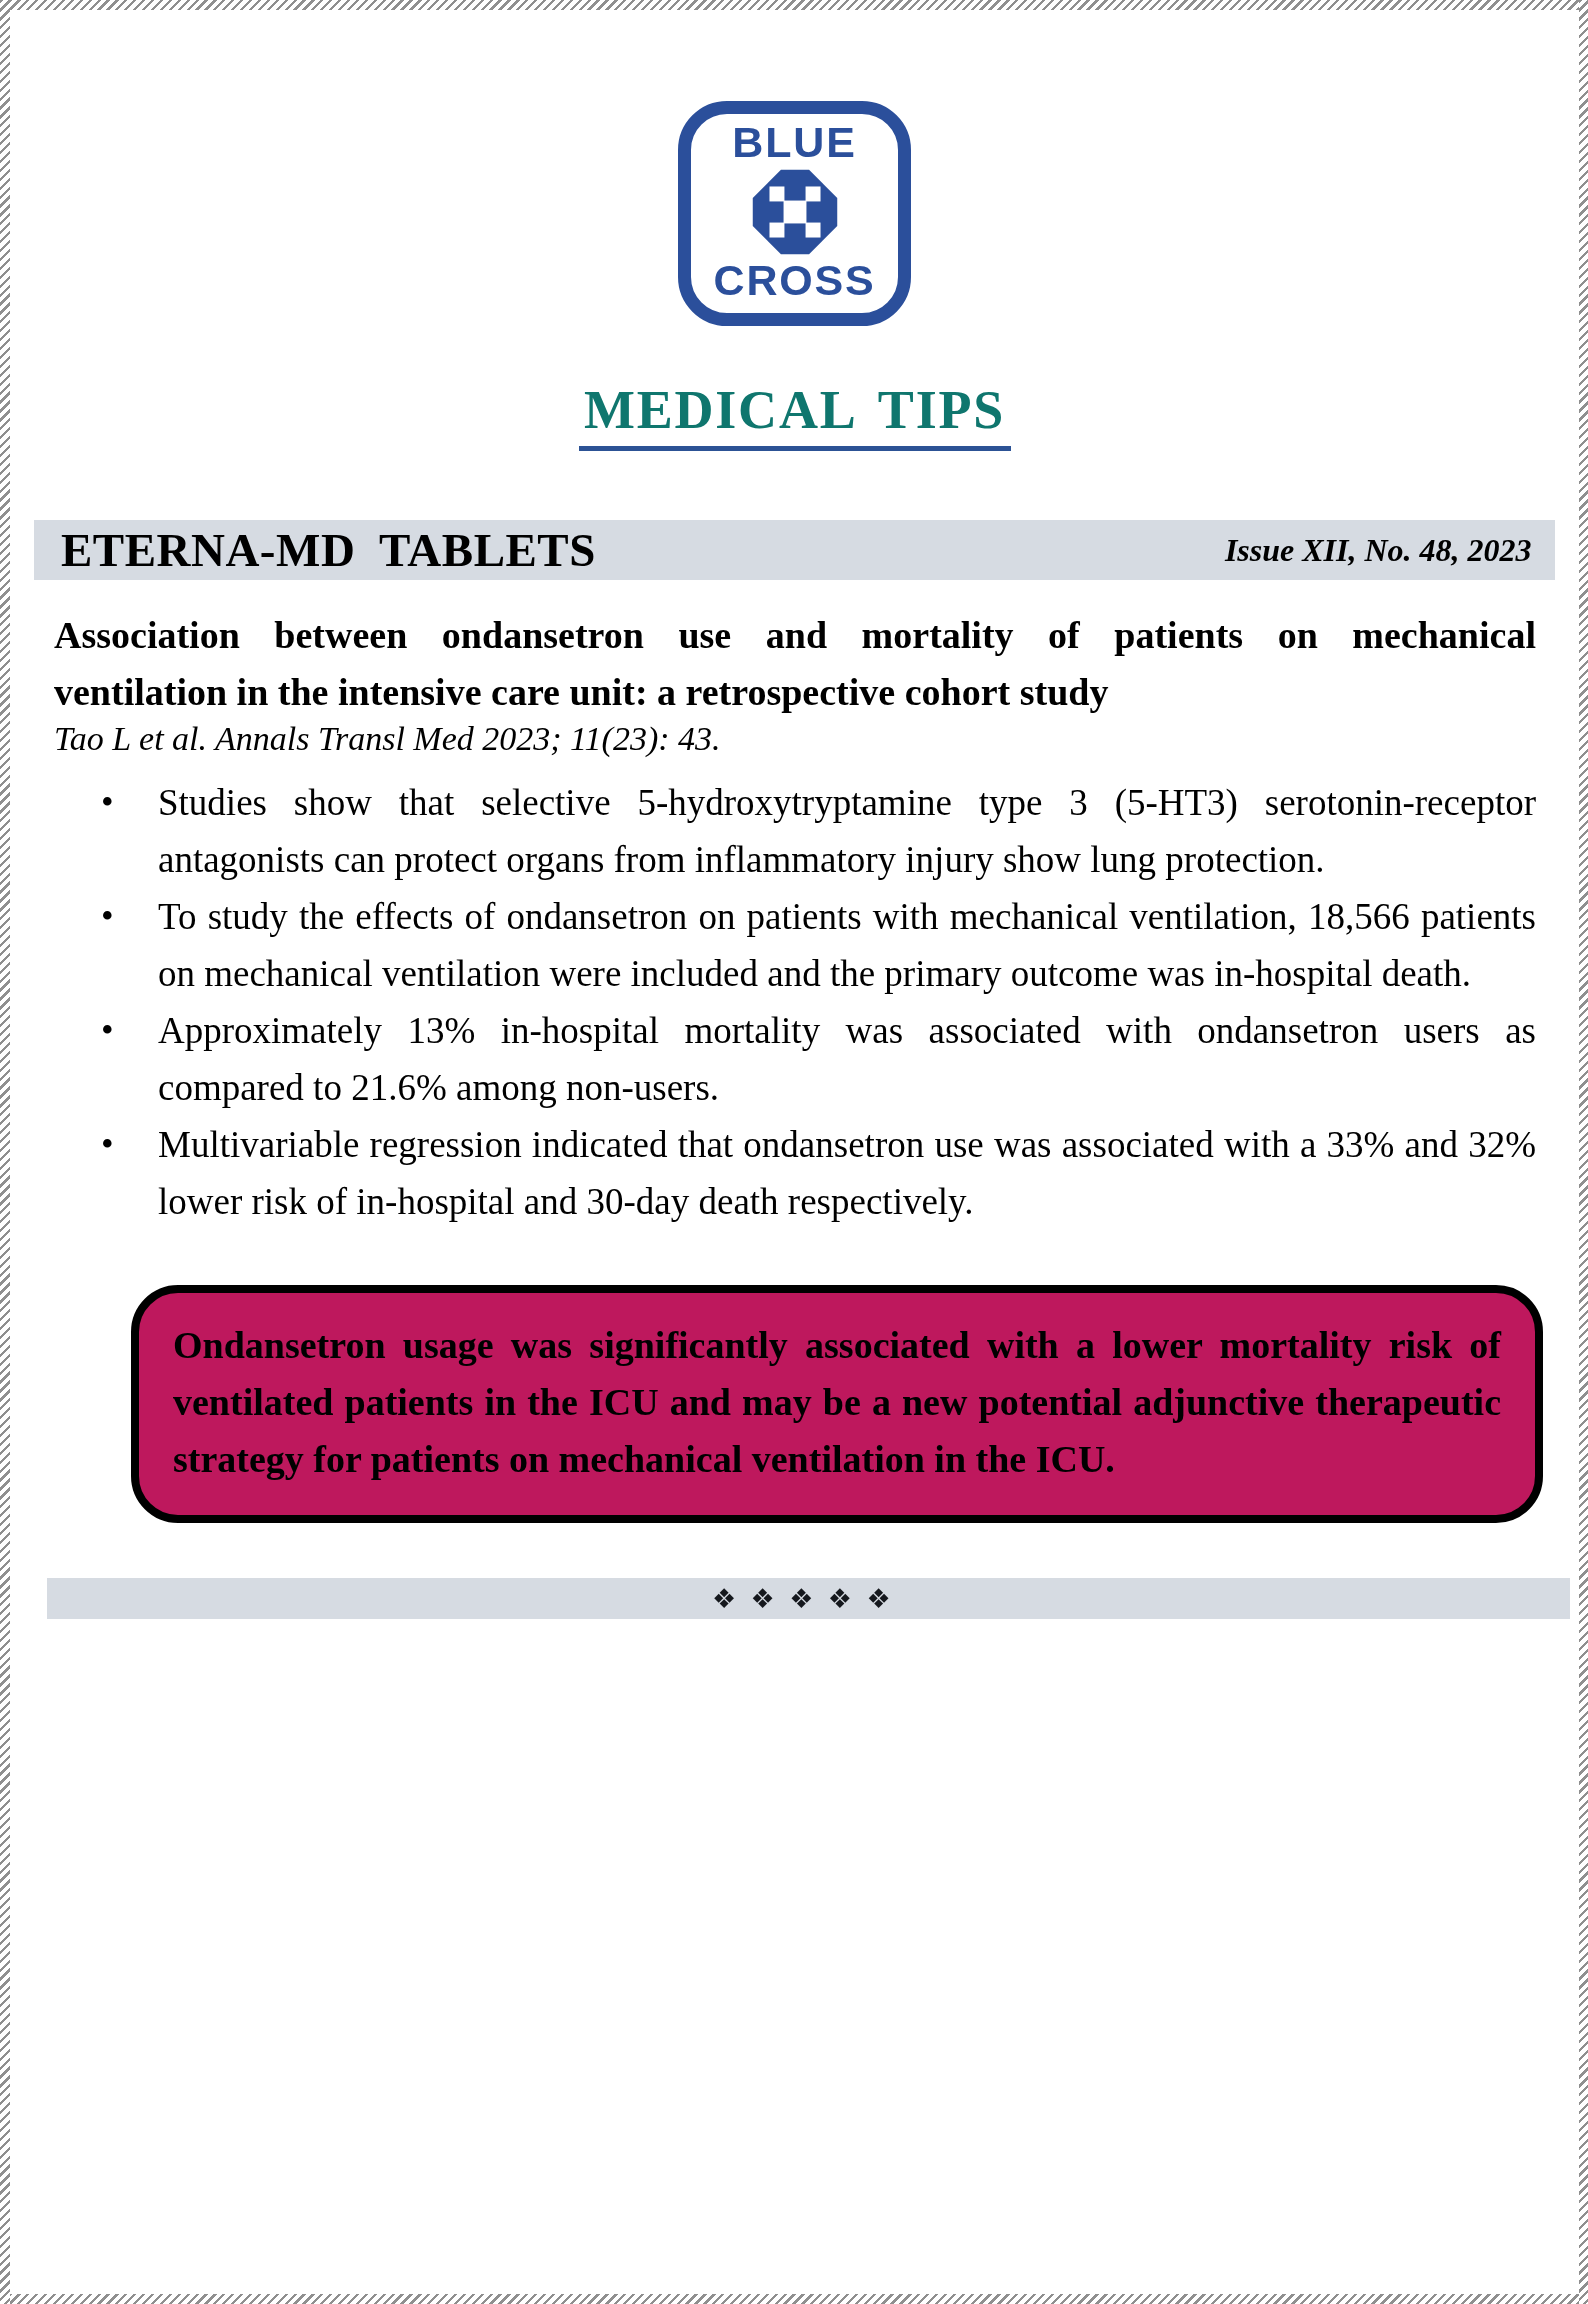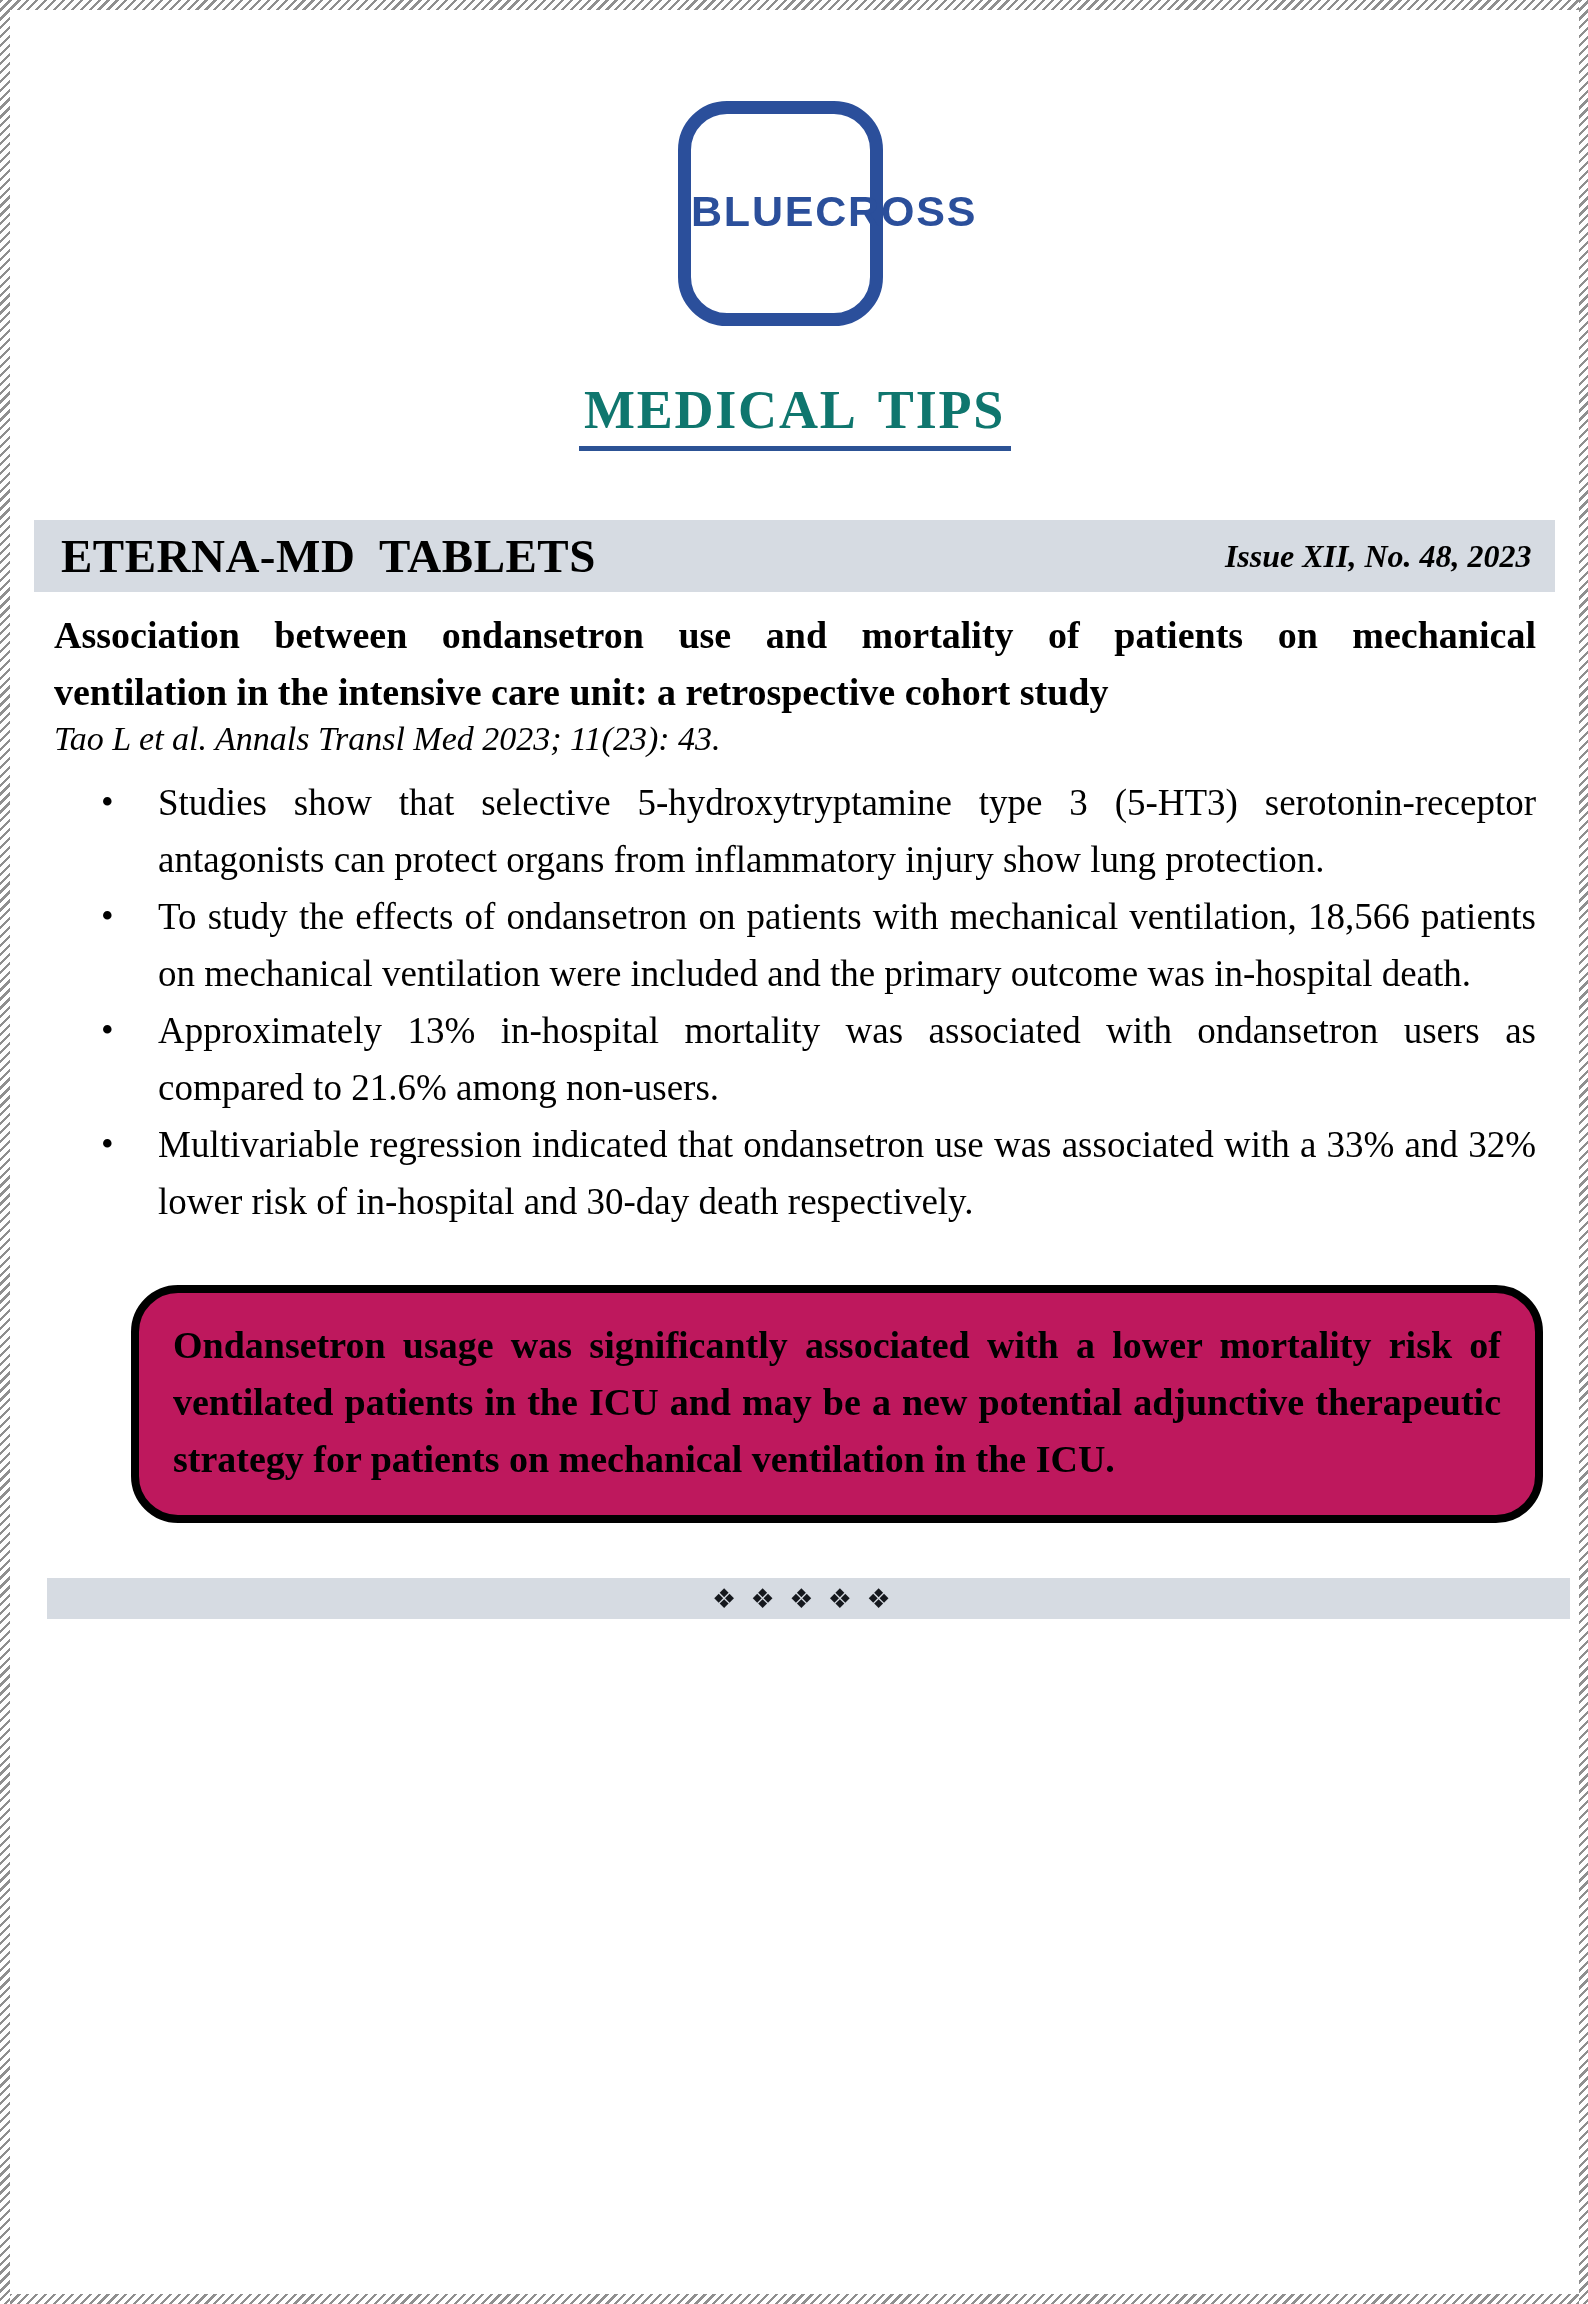--- a/index.html
+++ b/index.html
@@ -14,23 +14,23 @@
   
   .hatch{position:absolute;background:repeating-linear-gradient(135deg,#8f8f8f 0 2.3px,#ffffff 2.3px 6.3px);}
   .hatch.top{top:0;left:0;right:0;height:10px;}
   .hatch.bottom{bottom:0;left:0;right:0;height:10px;}
   .hatch.left{top:0;bottom:0;left:0;width:10px;}
   .hatch.right{top:0;bottom:0;right:0;width:10px;}
 
   
   .logo{
     position:absolute;top:101px;left:678px;
-    width:205px;height:225px;box-sizing:border-box;
+    width:233px;height:225px;box-sizing:border-box;
     border:13.5px solid var(--blue);border-radius:49px;
-    display:flex;flex-direction:row;align-items:center;justify-content:space-between;
+    display:flex;flex-direction:column;align-items:center;justify-content:space-between;
     padding:7.2px 0 10.8px;
   }
   .logo-word{
     font-family:"Liberation Sans",sans-serif;
     font-weight:800;font-size:43px;line-height:1;
     letter-spacing:1.8px;color:var(--blue);
   }
   .emblem{width:92px;height:88px;margin:0.9px 0;}
 
   
@@ -38,21 +38,21 @@
   .masthead-text{
     display:inline-block;
     font-size:54px;font-weight:bold;color:#0f766e;
     letter-spacing:1.8px;word-spacing:9px;
     border-bottom:5.4px solid #2c5295;padding:0 5.4px 7.2px;
     line-height:1.05;
   }
 
   
   .issue-bar{
-    position:absolute;top:520px;left:34px;width:1521px;height:72px;
+    position:absolute;top:520px;left:34px;width:1521px;height:60px;
     box-sizing:border-box;background:var(--bar);
     display:flex;justify-content:space-between;align-items:center;
     padding:0 23.4px 0 27px;
   }
   .product{font-weight:bold;font-size:47px;line-height:1;white-space:pre;letter-spacing:0.5px;}
   .issue{font-weight:bold;font-style:italic;font-size:32px;line-height:1;}
 
   
   .article-title{position:absolute;top:607px;left:54px;width:1482px;font-size:38px;font-weight:bold;line-height:57px;}
   .title-line{text-align:justify;text-align-last:justify;}

